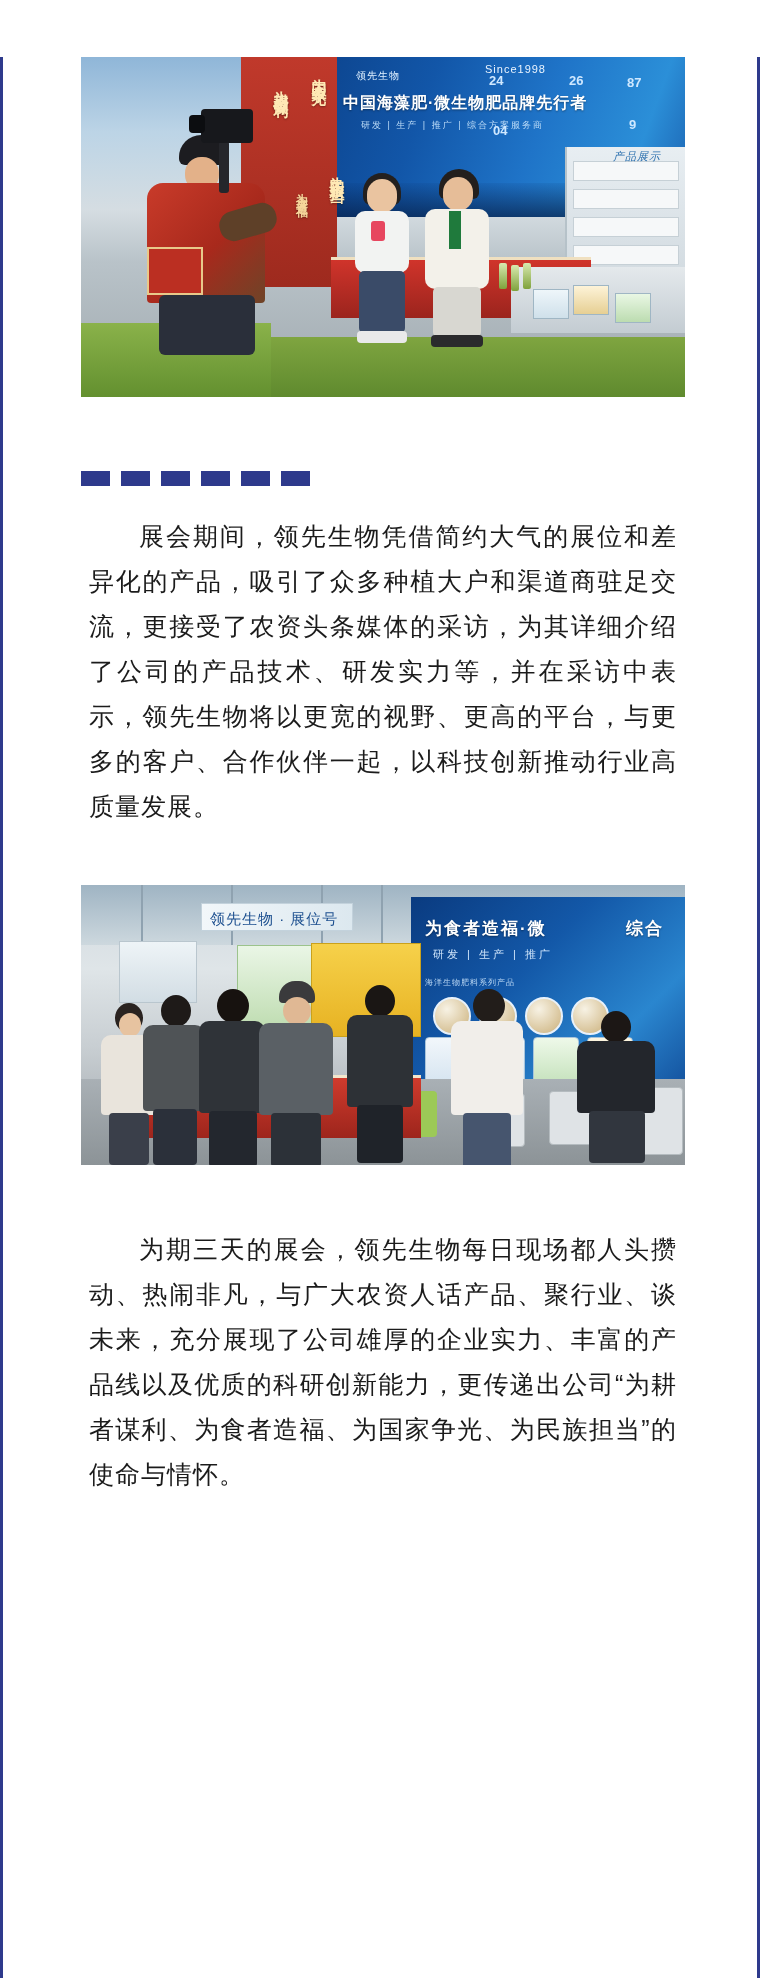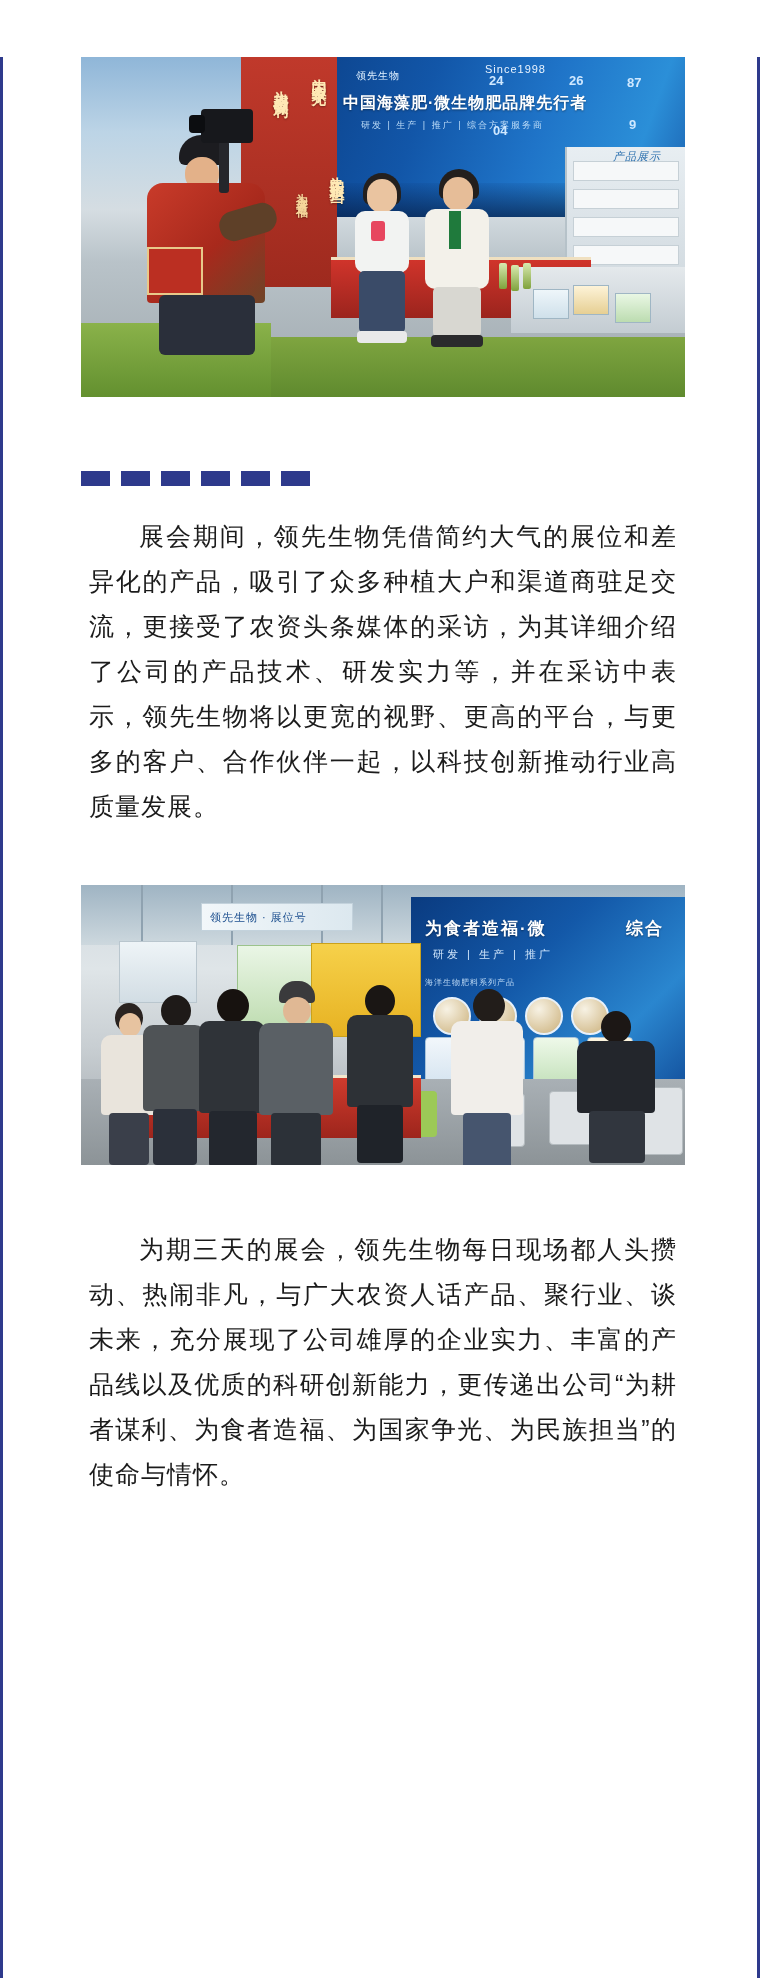--- a/index.html
+++ b/index.html
@@ -218,21 +218,21 @@
   }
   .p2-prodcard {
     position:absolute; width:44px; height:56px; border-radius:4px;
     background: linear-gradient(180deg,#f2f7fb,#cfe0ee);
     border:1px solid #a9c4da;
   }
   .p2-topsign {
     position:absolute; left:120px; top:18px; width:150px; height:26px;
     background: linear-gradient(90deg,#f2f7fa,#dce8ef); border:1px solid #c3d2dc;
   }
-  .p2-topsign .t { position:absolute; left:8px; top:6px; font-size:11px; color:#1b4e8e; letter-spacing:1px; }
+  .p2-topsign .t { position:absolute; left:8px; top:6px; font-size:15px; color:#1b4e8e; letter-spacing:1px; }
   .p2-lsign {
     position:absolute; left:38px; top:56px; width:76px; height:60px;
     background: linear-gradient(180deg,#eef4f7,#d2dde4); border:1px solid #b9c6ce;
   }
   .p2-ysign {
     position:absolute; left:230px; top:58px; width:108px; height:92px;
     background: linear-gradient(180deg,#f6d14a,#e7b222); border:1px solid #caa11b;
   }
   .p2-gsign {
     position:absolute; left:156px; top:60px; width:74px; height:84px;

